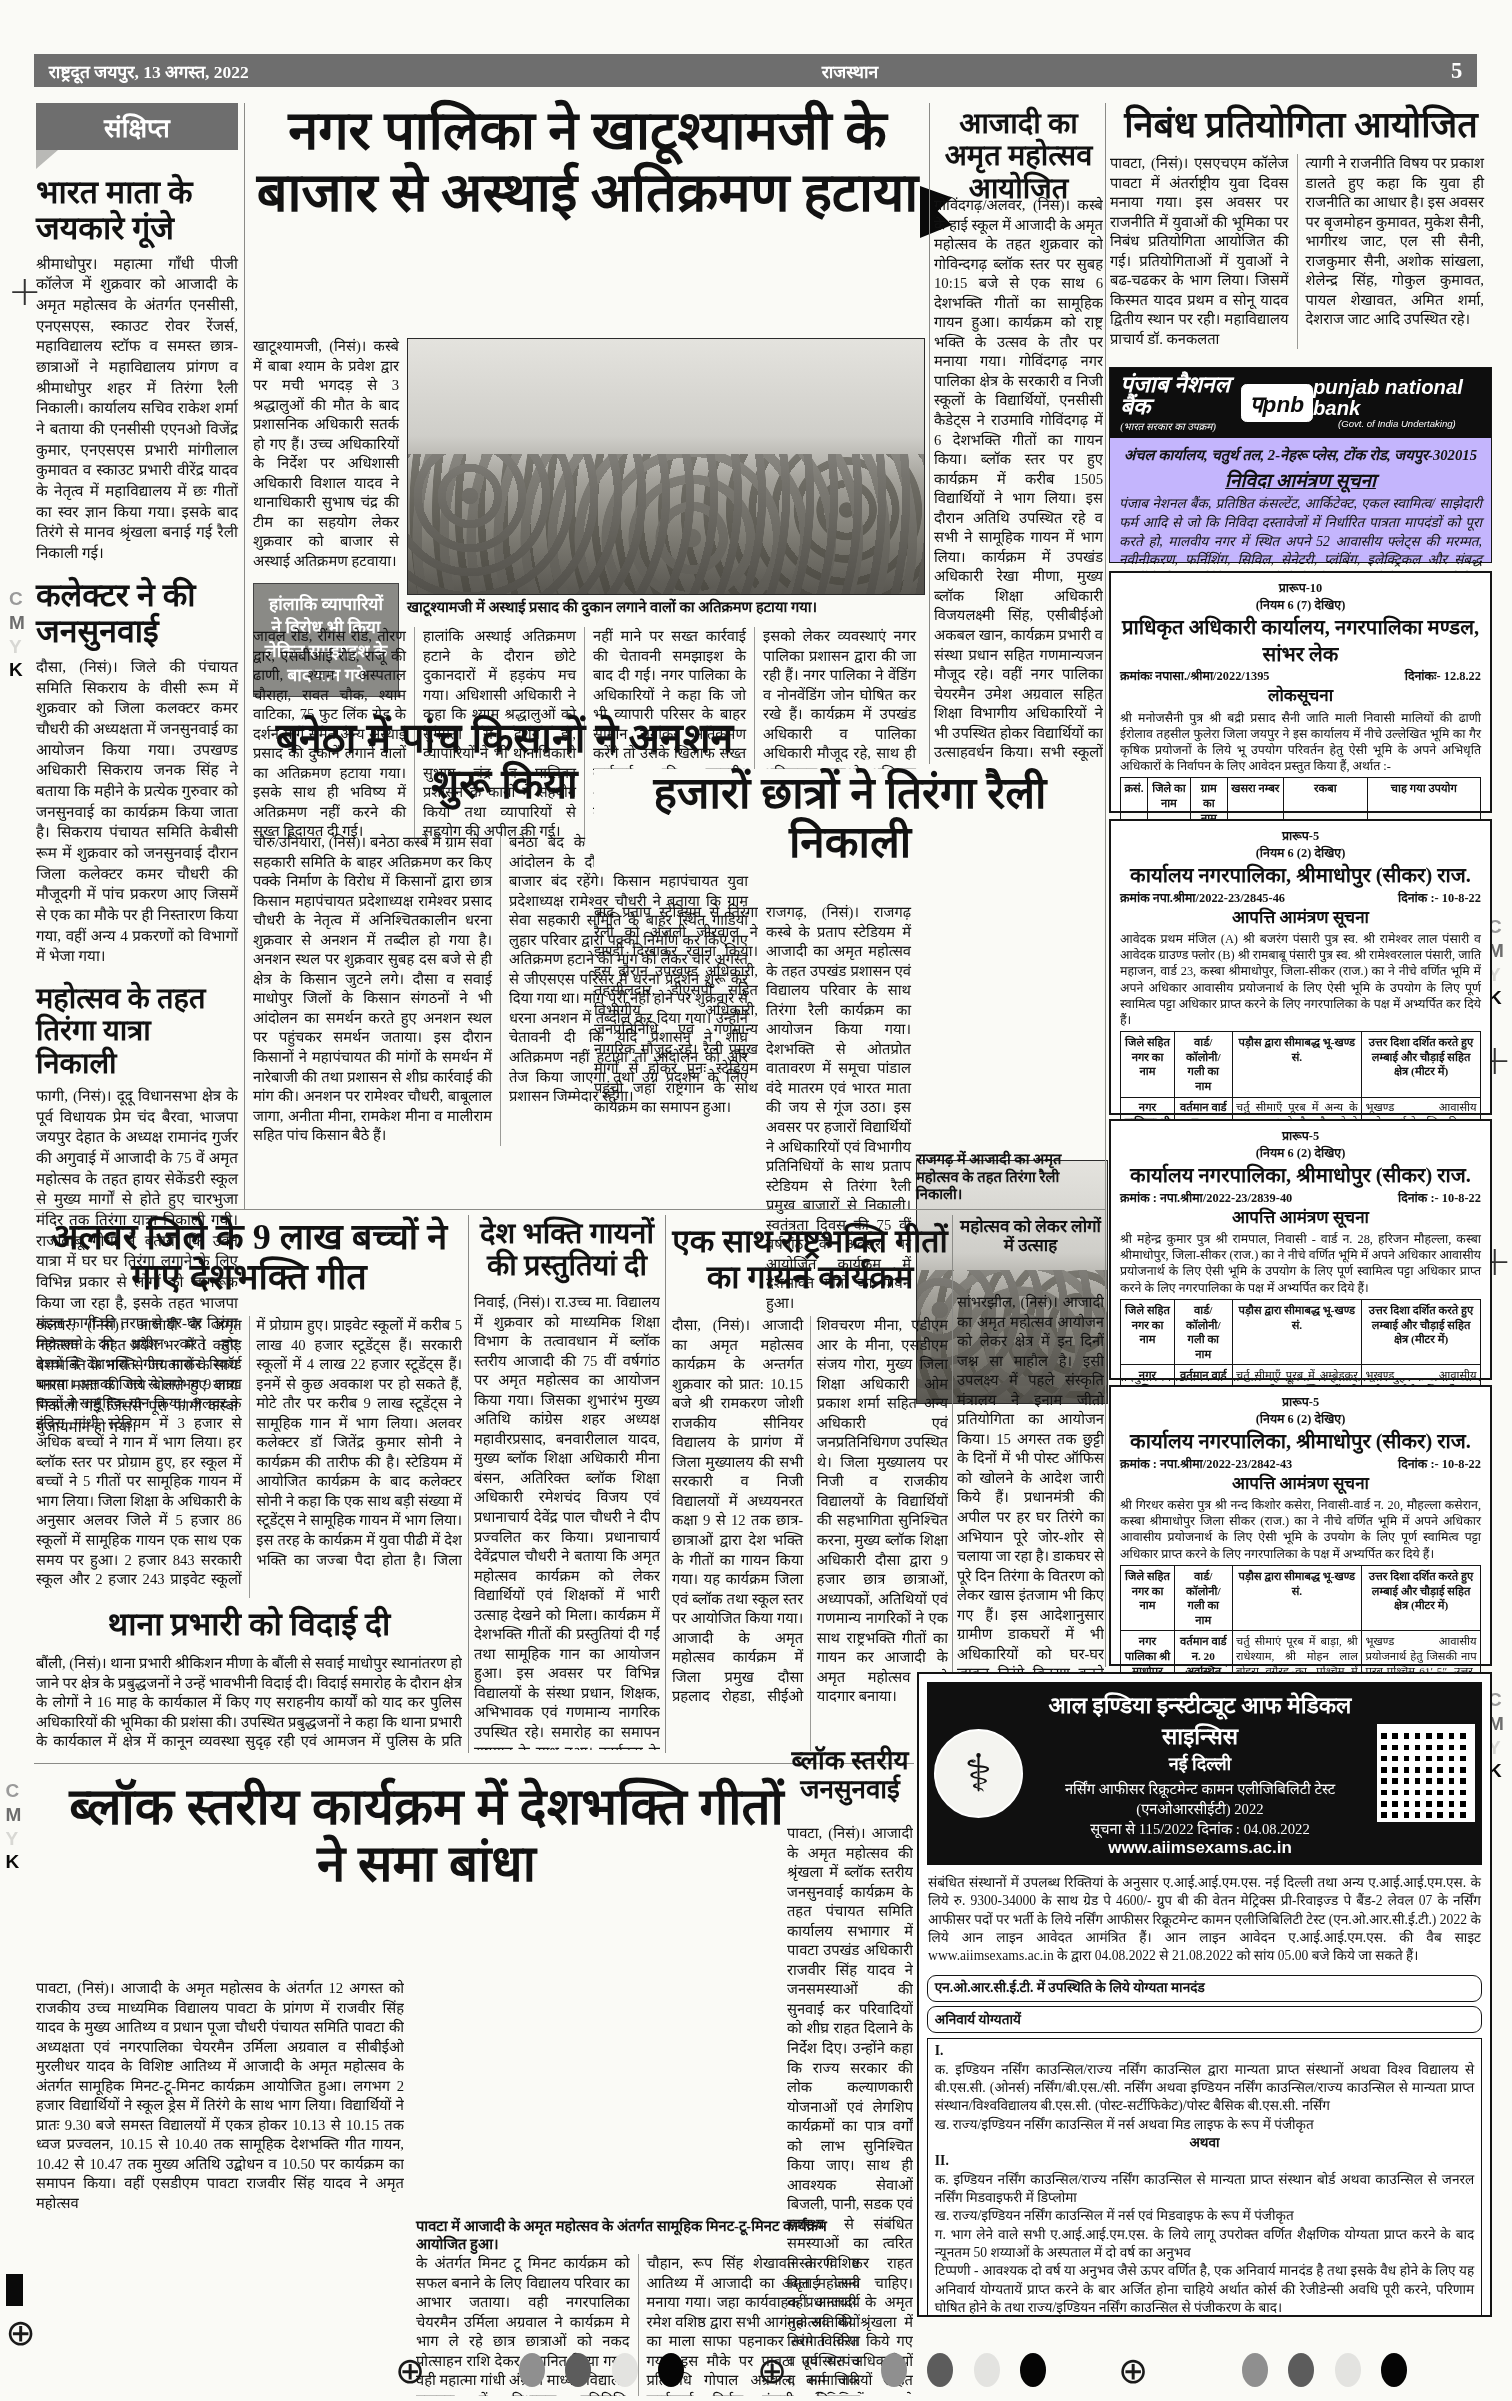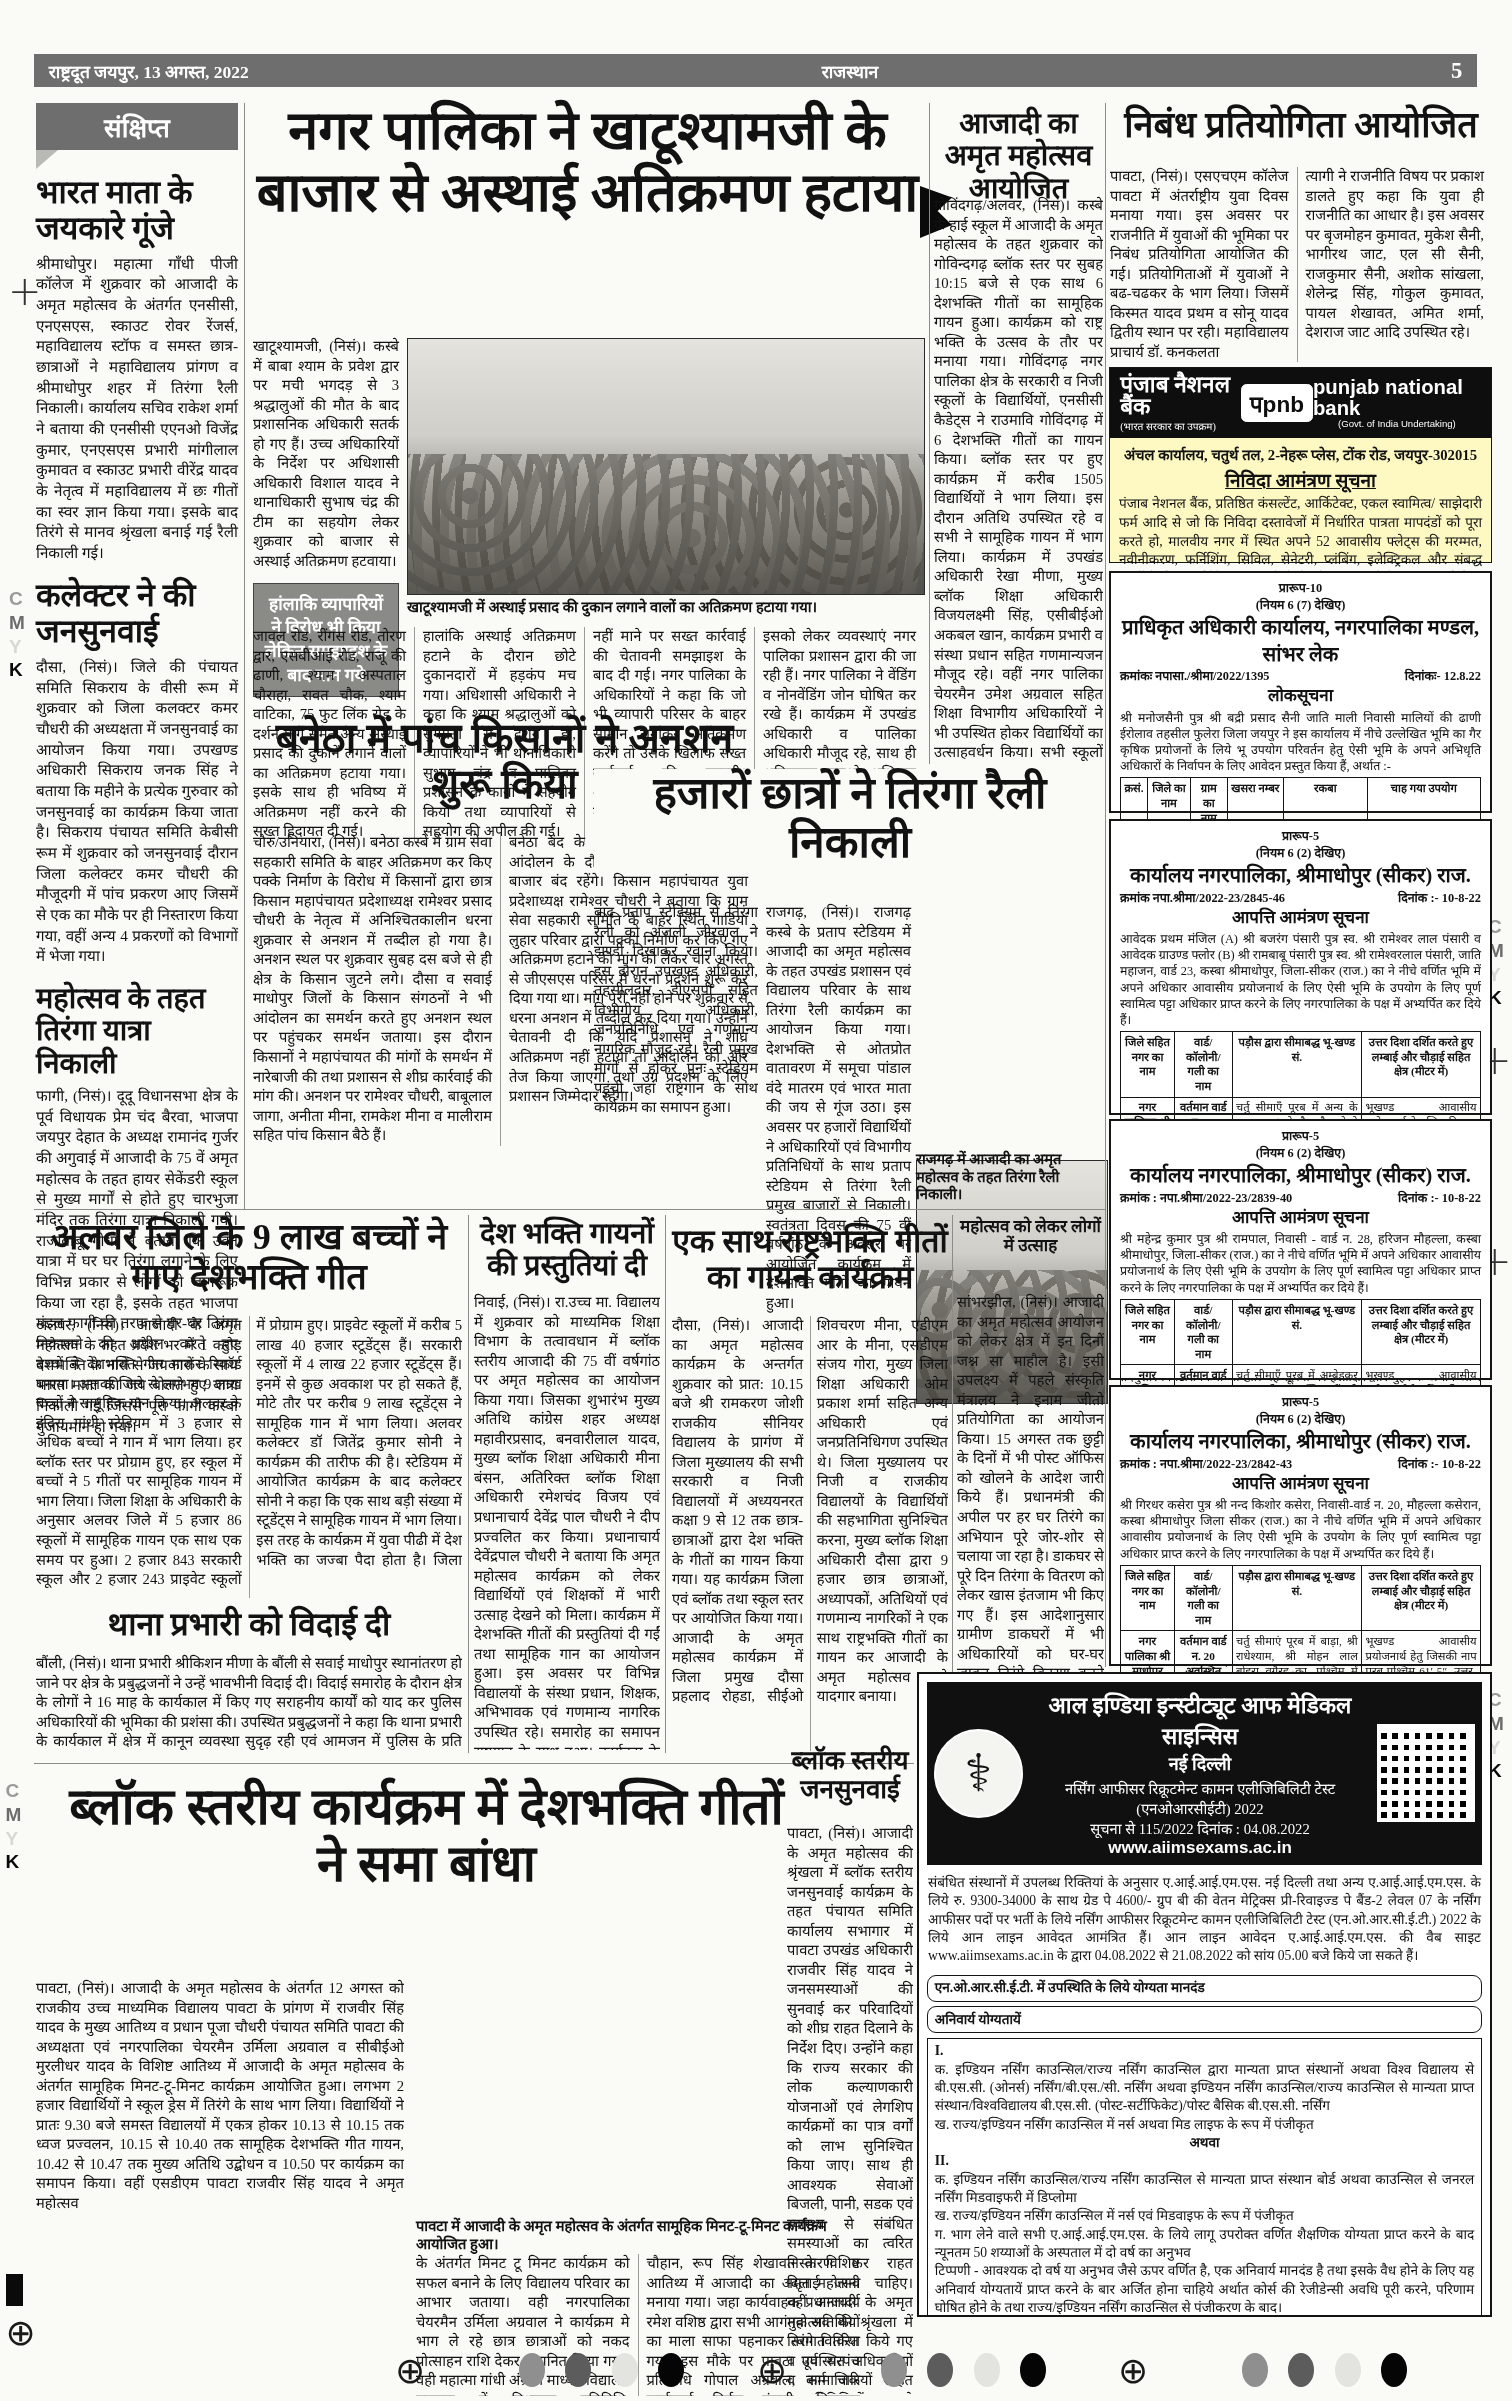--- a/index.html
+++ b/index.html
@@ -34,21 +34,21 @@
   .notice{border:2.3px solid #151515;background:#fff;padding:5.6px 9px;box-sizing:border-box;font-size:12.4px;line-height:1.3;}
   .notice .pre{ text-align:center;font-size:12.4px;font-weight:bold;margin:1.1px 0;}
   .notice h3{margin:1.1px 0;text-align:center;font-size:20.3px;font-weight:bold;}
   .notice .kd{display:flex;justify-content:space-between;font-size:12.4px;font-weight:bold;margin:1.1px 0;}
   .notice .nt{text-align:center;font-size:17px;font-weight:bold;margin:1.1px 0;}
   .notice .np{text-align:justify;margin:2.3px 0;}
   .notice table{width:100%;border-collapse:collapse;font-size:11.3px;margin:3.4px 0;}
   .notice th,.notice td{border:1.1px solid #151515;padding:2.8px 3.4px;vertical-align:top;text-align:center;font-weight:bold;}
   .notice td.j{text-align:justify;font-weight:normal;}
   .notice .sign{text-align:right;font-weight:bold;}
-  .pnb{border:1.7px solid #151515;background:#fef9c3;box-sizing:border-box;}
+  .pnb{border:1.7px solid #151515;background:#c4b5fd;box-sizing:border-box;font-style:italic;}
   .pnbhead{background:#0e0e0e;color:#fff;display:flex;align-items:center;justify-content:space-between;padding:5.6px 10.2px;}
   .pnbhead .hn{font-size:22.6px;font-weight:bold;line-height:1;}
   .pnbhead .hs{font-size:10.2px;}
   .pnblogo{background:#fff;color:#0e0e0e;border:1.7px solid #fff;border-radius:5.6px;
            font-weight:bold;font-size:22.6px;padding:2.3px 8px;font-family:"Liberation Sans",sans-serif;}
   .pnbhead .en{font-size:20.3px;font-weight:bold;font-family:"Liberation Sans",sans-serif;line-height:1;}
   .pnbhead .es{font-size:9.6px;text-align:center;font-family:"Liberation Sans",sans-serif;}
   .pnbbody{padding:4.5px 9px;font-size:13.6px;line-height:1.38;text-align:justify;}
   .pnbaddr{text-align:center;font-weight:bold;font-size:14.7px;margin:2.3px 0;}
   .pnbtitle{text-align:center;font-weight:bold;font-size:19px;text-decoration:underline;margin:1.1px 0;}
@@ -162,21 +162,21 @@
   <div class="abs photo" style="left:916px;top:903px;width:190px;height:242px;"></div>
   <div class="abs caption" style="left:916px;top:1151px;width:190px;">राजगढ़ में आजादी का अमृत महोत्सव के तहत तिरंगा रैली निकाली।</div>
 
   <div class="abs rule-v" style="left:929px;top:103px;height:661px;"></div>
   <h2 class="abs" style="left:934px;top:107px;width:169px;font-size:29px;">आजादी का अमृत महोत्सव आयोजित</h2>
   <div class="abs jtext" style="left:934px;top:196px;width:169px;height:565px;overflow:hidden;">गोविंदगढ़/अलवर, (निसं)। कस्बे के हाई स्कूल में आजादी के अमृत महोत्सव के तहत शुक्रवार को गोविन्दगढ़ ब्लॉक स्तर पर सुबह 10:15 बजे से एक साथ 6 देशभक्ति गीतों का सामूहिक गायन हुआ। कार्यक्रम को राष्ट्र भक्ति के उत्सव के तौर पर मनाया गया। गोविंदगढ़ नगर पालिका क्षेत्र के सरकारी व निजी स्कूलों के विद्यार्थियों, एनसीसी कैडेट्स ने राउमावि गोविंदगढ़ में 6 देशभक्ति गीतों का गायन किया। ब्लॉक स्तर पर हुए कार्यक्रम में करीब 1505 विद्यार्थियों ने भाग लिया। इस दौरान अतिथि उपस्थित रहे व सभी ने सामूहिक गायन में भाग लिया। कार्यक्रम में उपखंड अधिकारी रेखा मीणा, मुख्य ब्लॉक शिक्षा अधिकारी विजयलक्ष्मी सिंह, एसीबीईओ अकबल खान, कार्यक्रम प्रभारी व संस्था प्रधान सहित गणमान्यजन मौजूद रहे। वहीं नगर पालिका चेयरमैन उमेश अग्रवाल सहित शिक्षा विभागीय अधिकारियों ने भी उपस्थित होकर विद्यार्थियों का उत्साहवर्धन किया। सभी स्कूलों में एक साथ देशभक्ति गीतों की स्वर लहरियां गूंजीं।</div>
   <div class="abs jtext" style="left:594px;top:903px;width:164px;height:243px;overflow:hidden;">बाद प्रताप स्टेडियम से तिरंगा रैली को अंजली जीरवाल ने झण्डी दिखाकर रवाना किया। इस दौरान उपखण्ड अधिकारी, तहसीलदार, डीएसपी सहित विभागीय अधिकारी, जनप्रतिनिधि एवं गणमान्य नागरिक मौजूद रहे। रैली प्रमुख मार्गों से होकर पुनः स्टेडियम पहुंची जहां राष्ट्रगान के साथ कार्यक्रम का समापन हुआ।</div>
 
   <div class="abs rule-v" style="left:1105px;top:103px;height:1564px;"></div>
   <h2 class="abs" style="left:1110px;top:105px;width:382px;font-size:36px;">निबंध प्रतियोगिता आयोजित</h2>
-  <div class="abs cols" style="left:1110px;top:167px;width:382px;">
+  <div class="abs cols" style="left:1110px;top:154px;width:382px;">
     <div class="col">पावटा, (निसं)। एसएचएम कॉलेज पावटा में अंतर्राष्ट्रीय युवा दिवस मनाया गया। इस अवसर पर राजनीति में युवाओं की भूमिका पर निबंध प्रतियोगिता आयोजित की गई। प्रतियोगिताओं में युवाओं ने बढ-चढकर के भाग लिया। जिसमें किस्मत यादव प्रथम व सोनू यादव द्वितीय स्थान पर रही। महाविद्यालय प्राचार्य डॉ. कनकलता</div>
     <div class="col">त्यागी ने राजनीति विषय पर प्रकाश डालते हुए कहा कि युवा ही राजनीति का आधार है। इस अवसर पर बृजमोहन कुमावत, मुकेश सैनी, भागीरथ जाट, एल सी सैनी, राजकुमार सैनी, अशोक सांखला, शेलेन्द्र सिंह, गोकुल कुमावत, पायल शेखावत, अमित शर्मा, देशराज जाट आदि उपस्थित रहे।</div>
   </div>
 
   <div class="abs pnb" style="left:1109px;top:367px;width:383px;height:196px;">
     <div class="pnbhead">
       <div>
         <div class="hn">पंजाब नैशनल बैंक</div>
         <div class="hs">(भारत सरकार का उपक्रम)</div>
       </div>

